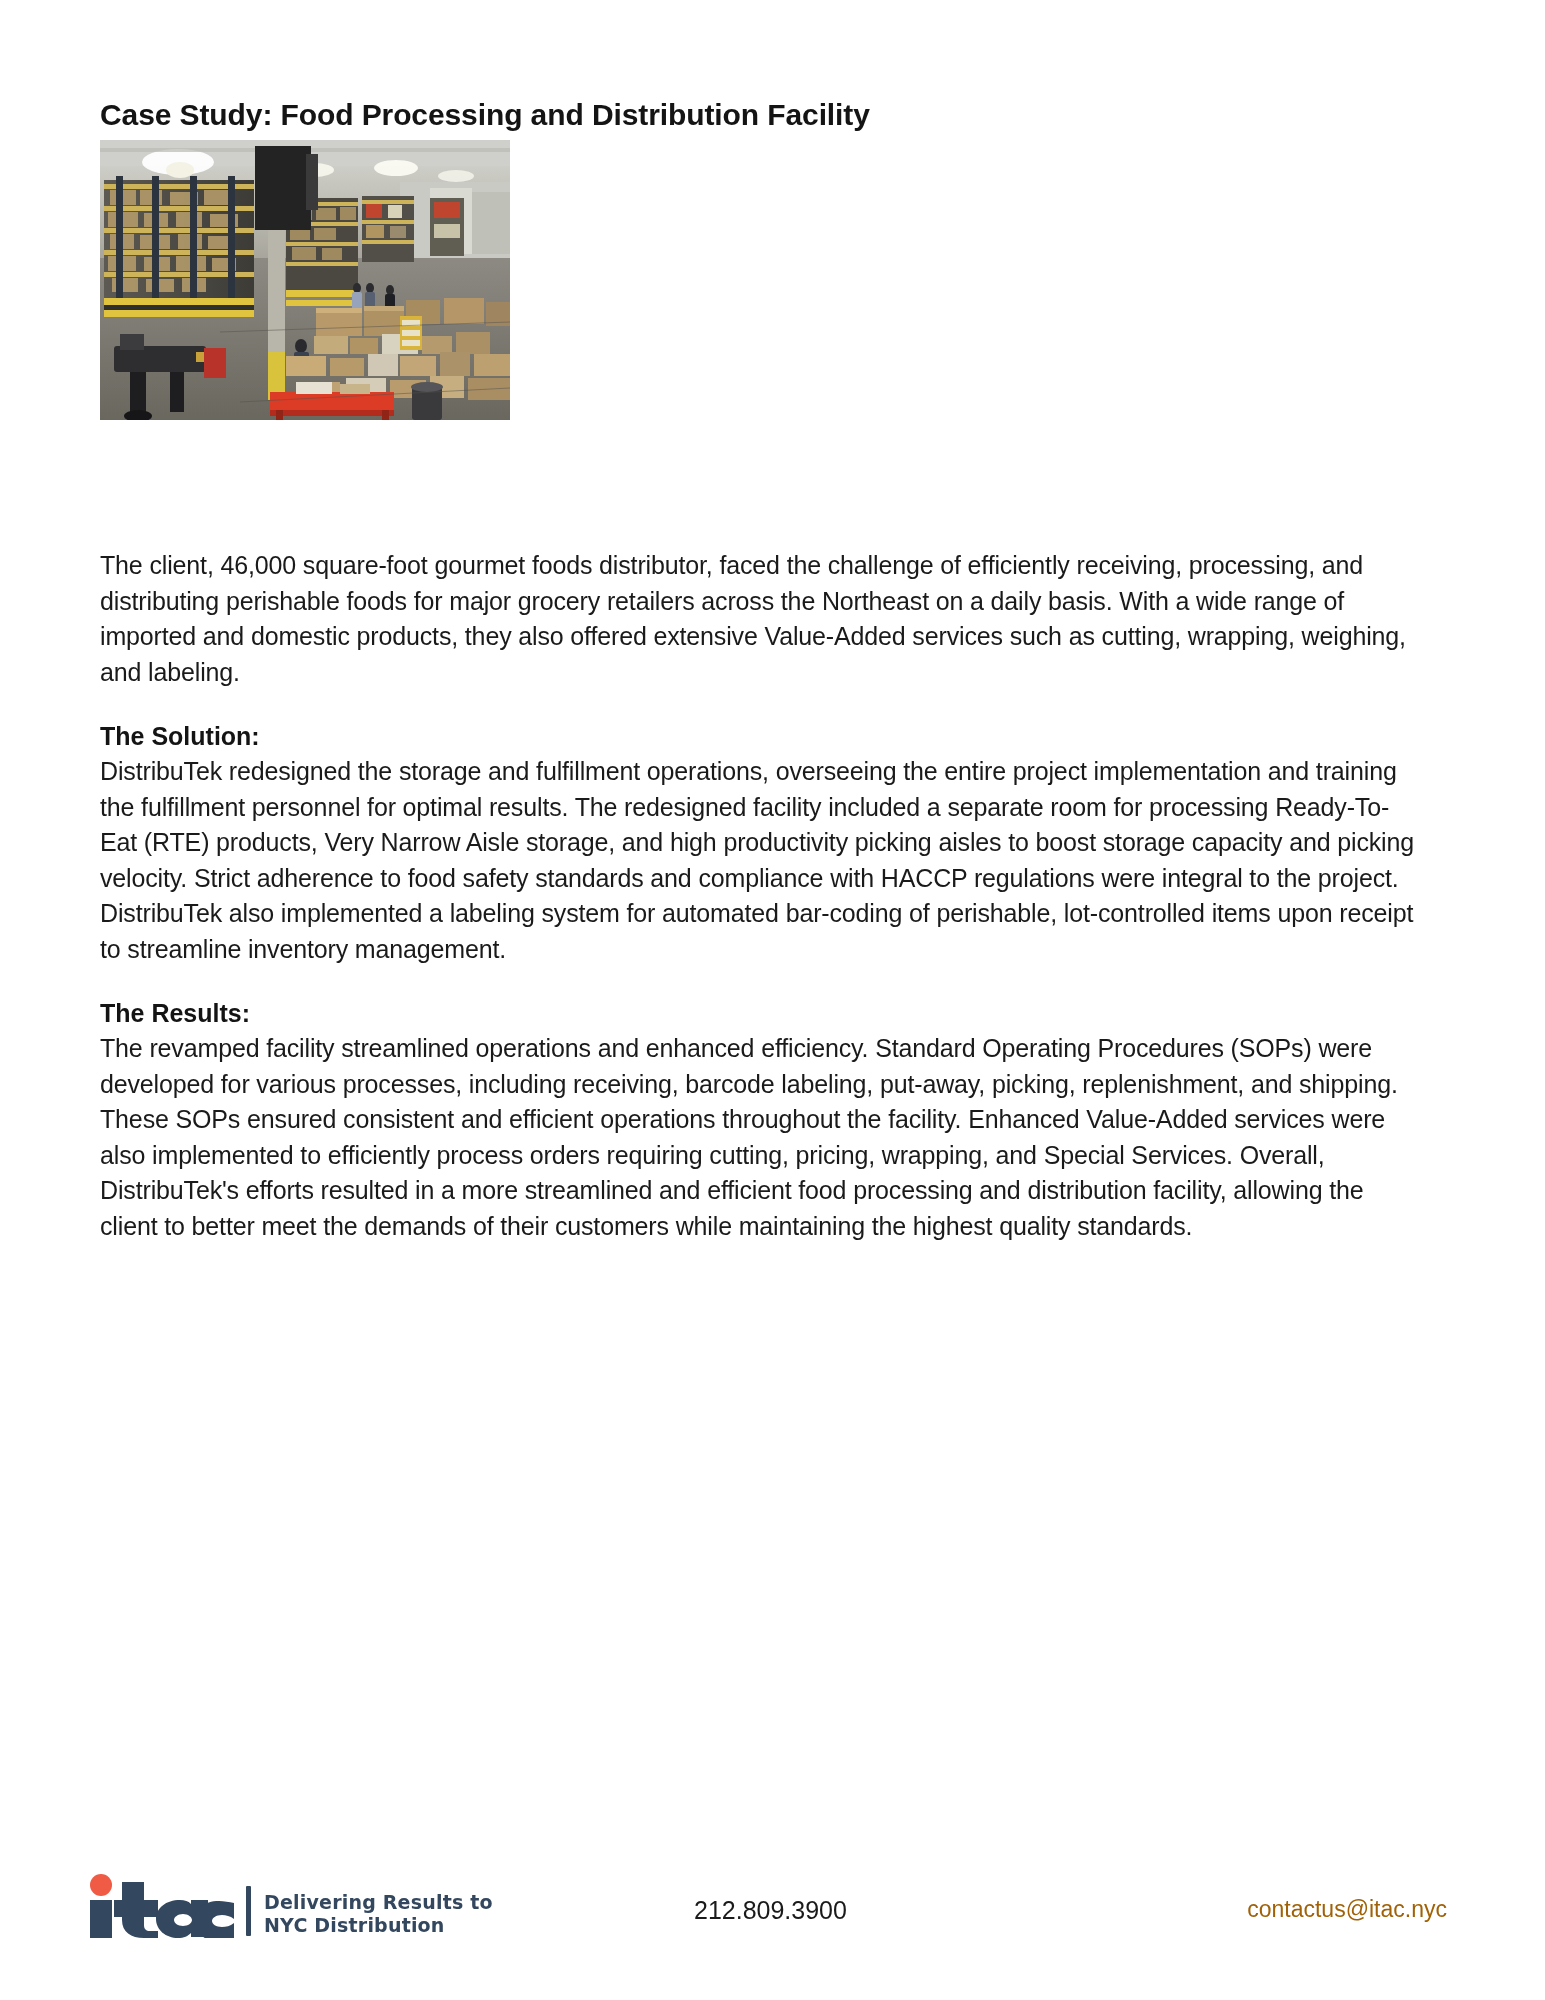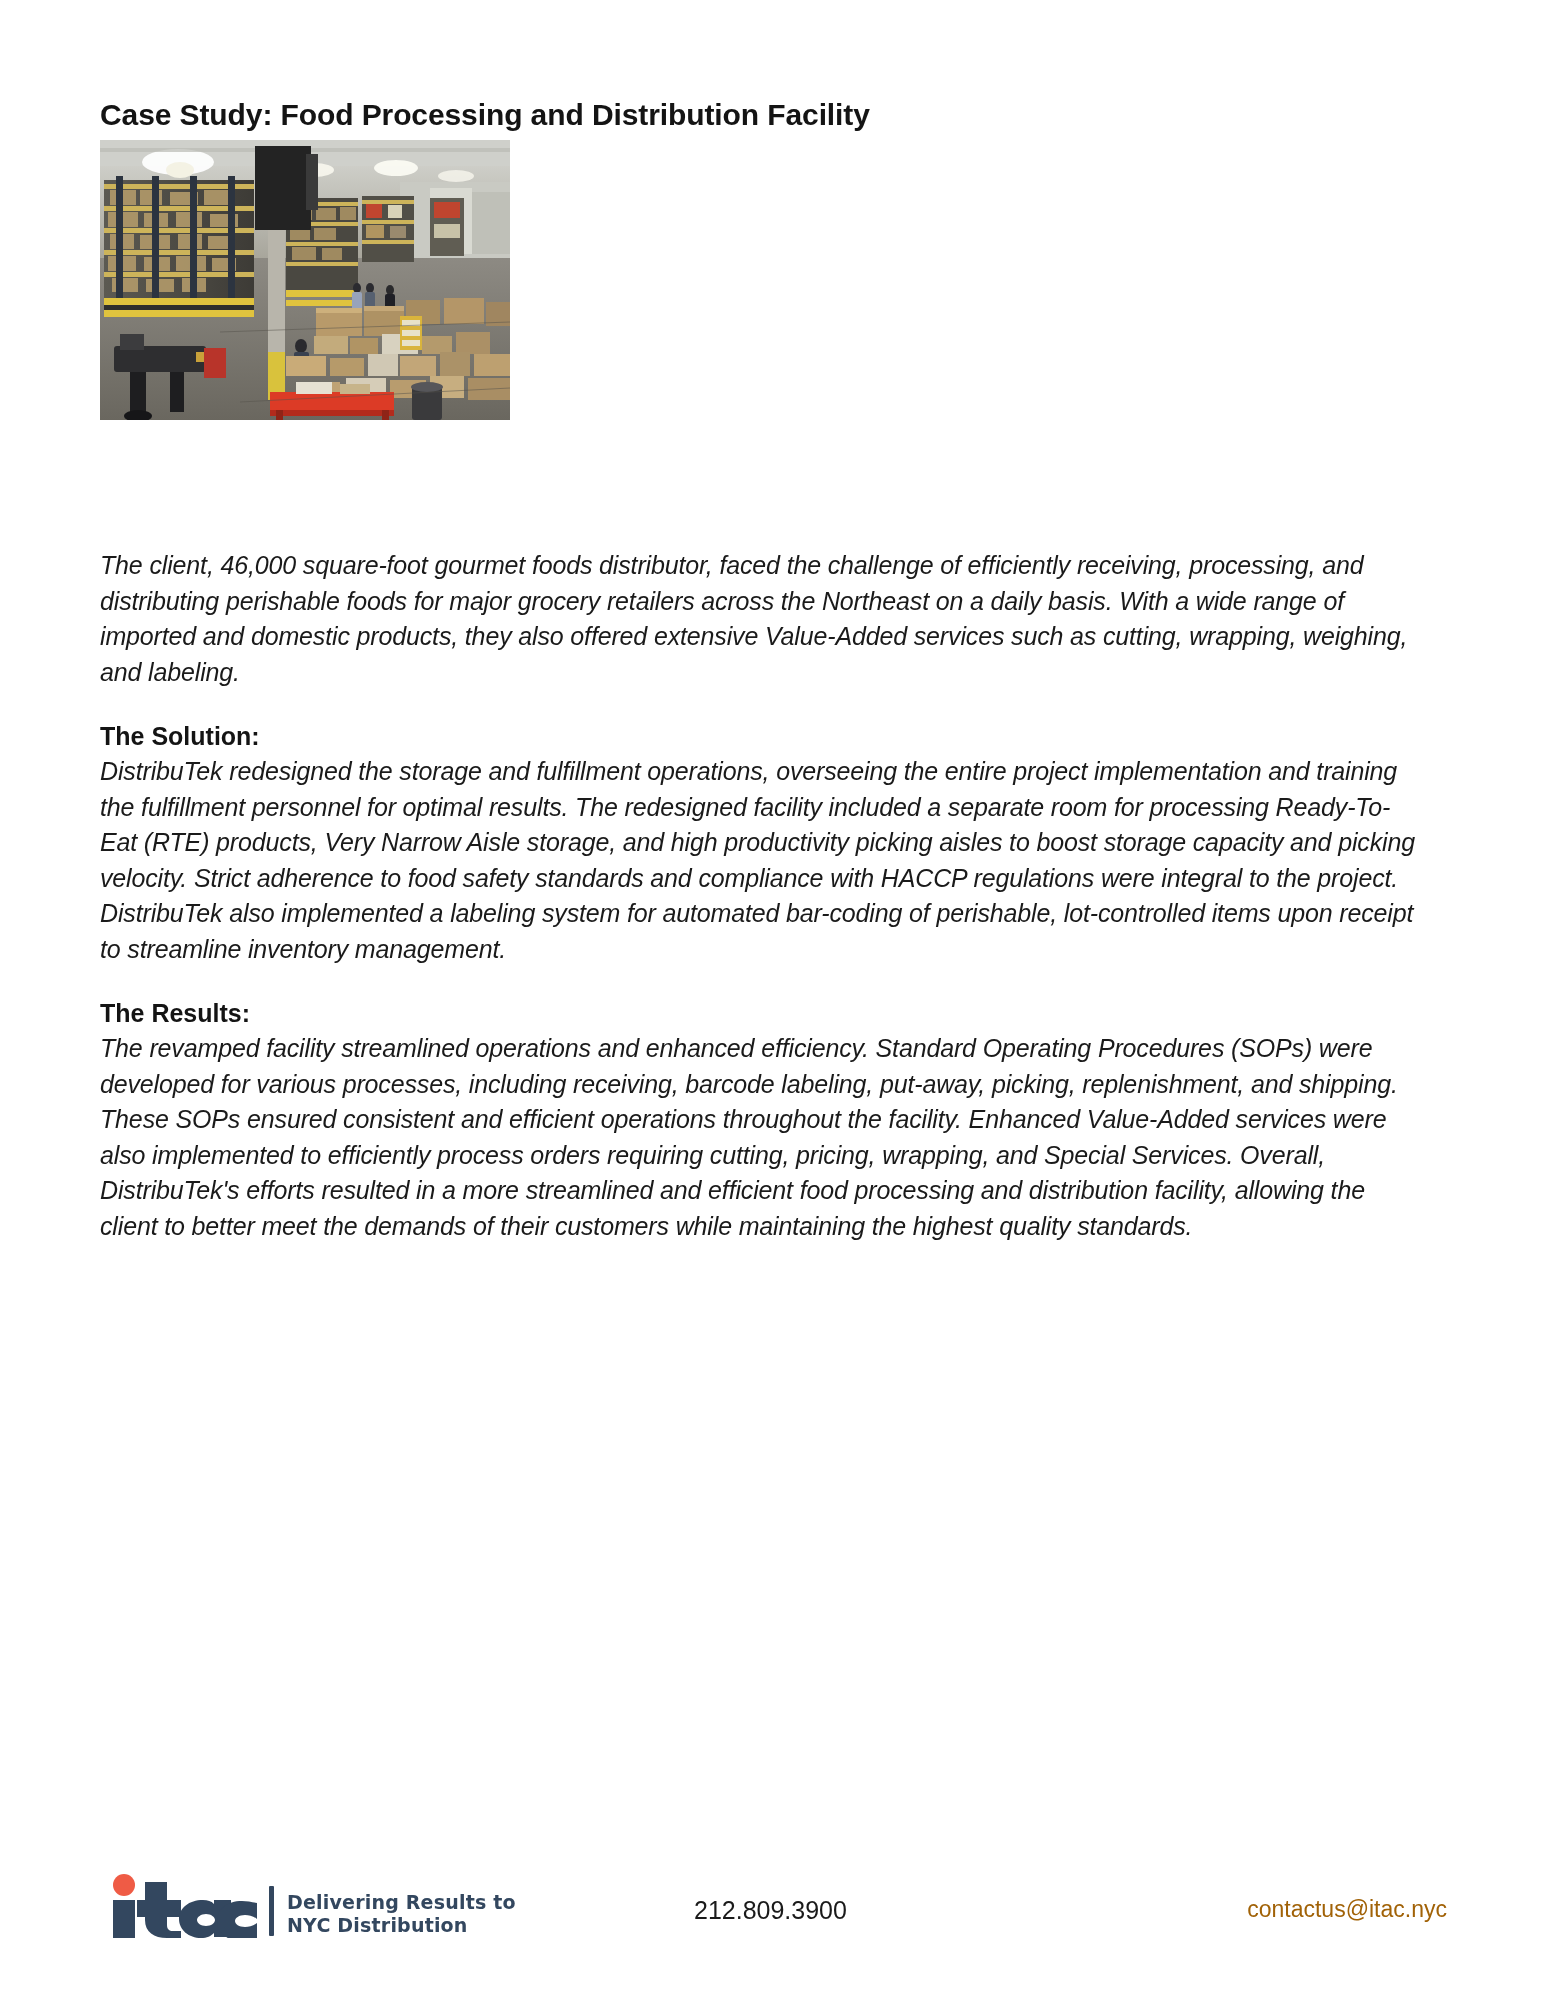--- a/index.html
+++ b/index.html
@@ -67,34 +67,33 @@
     margin: 0 0 2px 0;
   }
   .section-body {
     font-size: 25px;
     font-weight: 400;
     color: #1a1a1a;
     line-height: 1.42;
     margin: 0;
     max-width: 1320px;
     letter-spacing: -0.15px;
-    font-style: italic;
   }
 
   
   .footer {
     position: absolute;
     left: 0;
     top: 1858px;
     width: 1545px;
     height: 110px;
   }
   .logo-block {
     position: absolute;
-    left: 107px;
+    left: 84px;
     top: 8px;
     display: flex;
     align-items: flex-end;
     height: 72px;
   }
   .logo-mark { display: block; }
   .logo-divider {
     width: 5px;
     height: 50px;
     background: #33475f;

